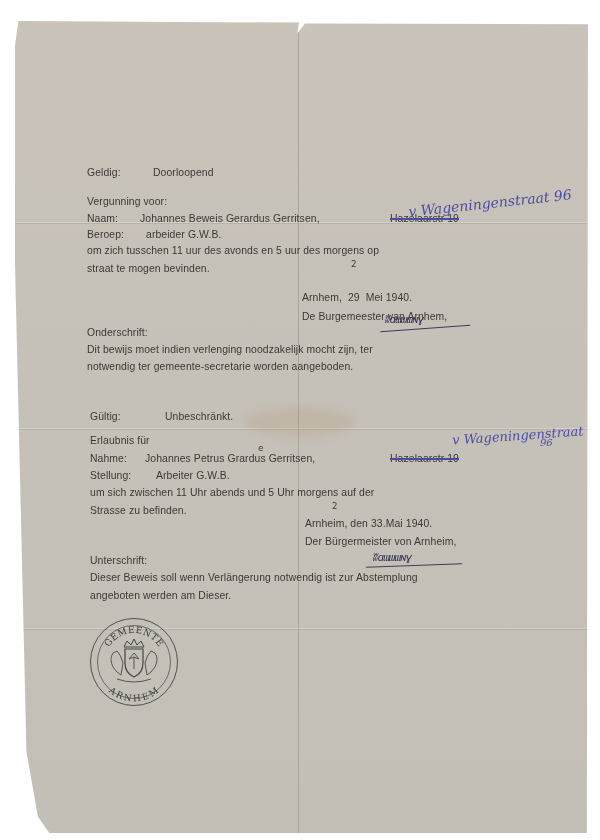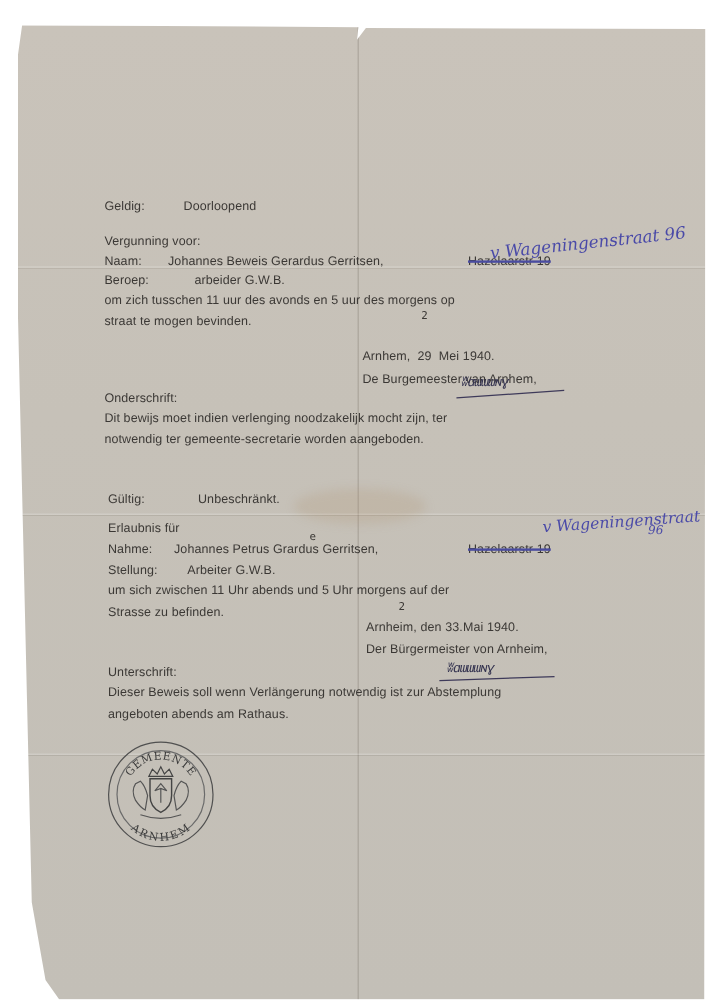--- a/index.html
+++ b/index.html
@@ -37,21 +37,21 @@
 <div class="tw" style="left:87px;top:167px">Geldig:</div>
 <div class="tw" style="left:153px;top:167px">Doorloopend</div>
 
 <div class="tw" style="left:87px;top:196px">Vergunning voor:</div>
 <div class="tw" style="left:87px;top:213px">Naam:</div>
 <div class="tw" style="left:140px;top:213px">Johannes Beweis Gerardus Gerritsen,</div>
 <div class="tw strike" style="left:390px;top:213px">Hazelaarstr 19</div>
 <div class="ink" style="left:408px;top:195px;font-size:14px;transform:rotate(-6deg)">v Wageningenstraat 96</div>
 
 <div class="tw" style="left:87px;top:229px">Beroep:</div>
-<div class="tw" style="left:162px;top:229px">arbeider G.W.B.</div>
+<div class="tw" style="left:146px;top:229px">arbeider G.W.B.</div>
 <div class="tw" style="left:87px;top:245px">om zich tusschen 11 uur des avonds en 5 uur des morgens op</div>
 <div class="sup" style="left:351px;top:259px">2</div>
 <div class="tw" style="left:87px;top:263px">straat te mogen bevinden.</div>
 
 <div class="tw" style="left:302px;top:292px">Arnhem,  29  Mei 1940.</div>
 <div class="tw" style="left:302px;top:311px">De Burgemeester van Arnhem,</div>
 <div class="sig-wave" style="left:384px;top:314px">ʬɑɯɯɯɴɣ</div>
 <div class="sig" style="left:380px;top:320px;width:90px;transform:rotate(-4deg)"></div>
 
 <div class="tw" style="left:87px;top:327px">Onderschrift:</div>
@@ -76,21 +76,21 @@
 <div class="sup" style="left:332px;top:501px">2</div>
 <div class="tw" style="left:90px;top:505px">Strasse zu befinden.</div>
 
 <div class="tw" style="left:305px;top:518px">Arnheim, den 33.Mai 1940.</div>
 <div class="tw" style="left:305px;top:536px">Der Bürgermeister von Arnheim,</div>
 <div class="sig-wave" style="left:372px;top:552px">ʬɑɯɯɯɴɣ</div>
 <div class="sig" style="left:366px;top:557px;width:96px;transform:rotate(-2deg)"></div>
 
 <div class="tw" style="left:90px;top:555px">Unterschrift:</div>
 <div class="tw" style="left:90px;top:572px">Dieser Beweis soll wenn Verlängerung notwendig ist zur Abstemplung</div>
-<div class="tw" style="left:90px;top:590px">angeboten abends am Rathaus.</div>
+<div class="tw" style="left:90px;top:590px">angeboten werden am Dieser.</div>
 
 <div class="seal">
   <div class="seal-inner"></div>
   <svg width="86" height="86" viewBox="0 0 86 86">
     <defs>
       <path id="arcTop" d="M 14 43 A 29 29 0 0 1 72 43"></path>
       <path id="arcBot" d="M 12 45 A 31 31 0 0 0 74 45"></path>
     </defs>
     <text font-family="DejaVu Serif, serif" font-size="9" fill="#3a3a3a" letter-spacing="0.5">
       <textPath href="#arcTop" startOffset="50%" text-anchor="middle">GEMEENTE</textPath>

